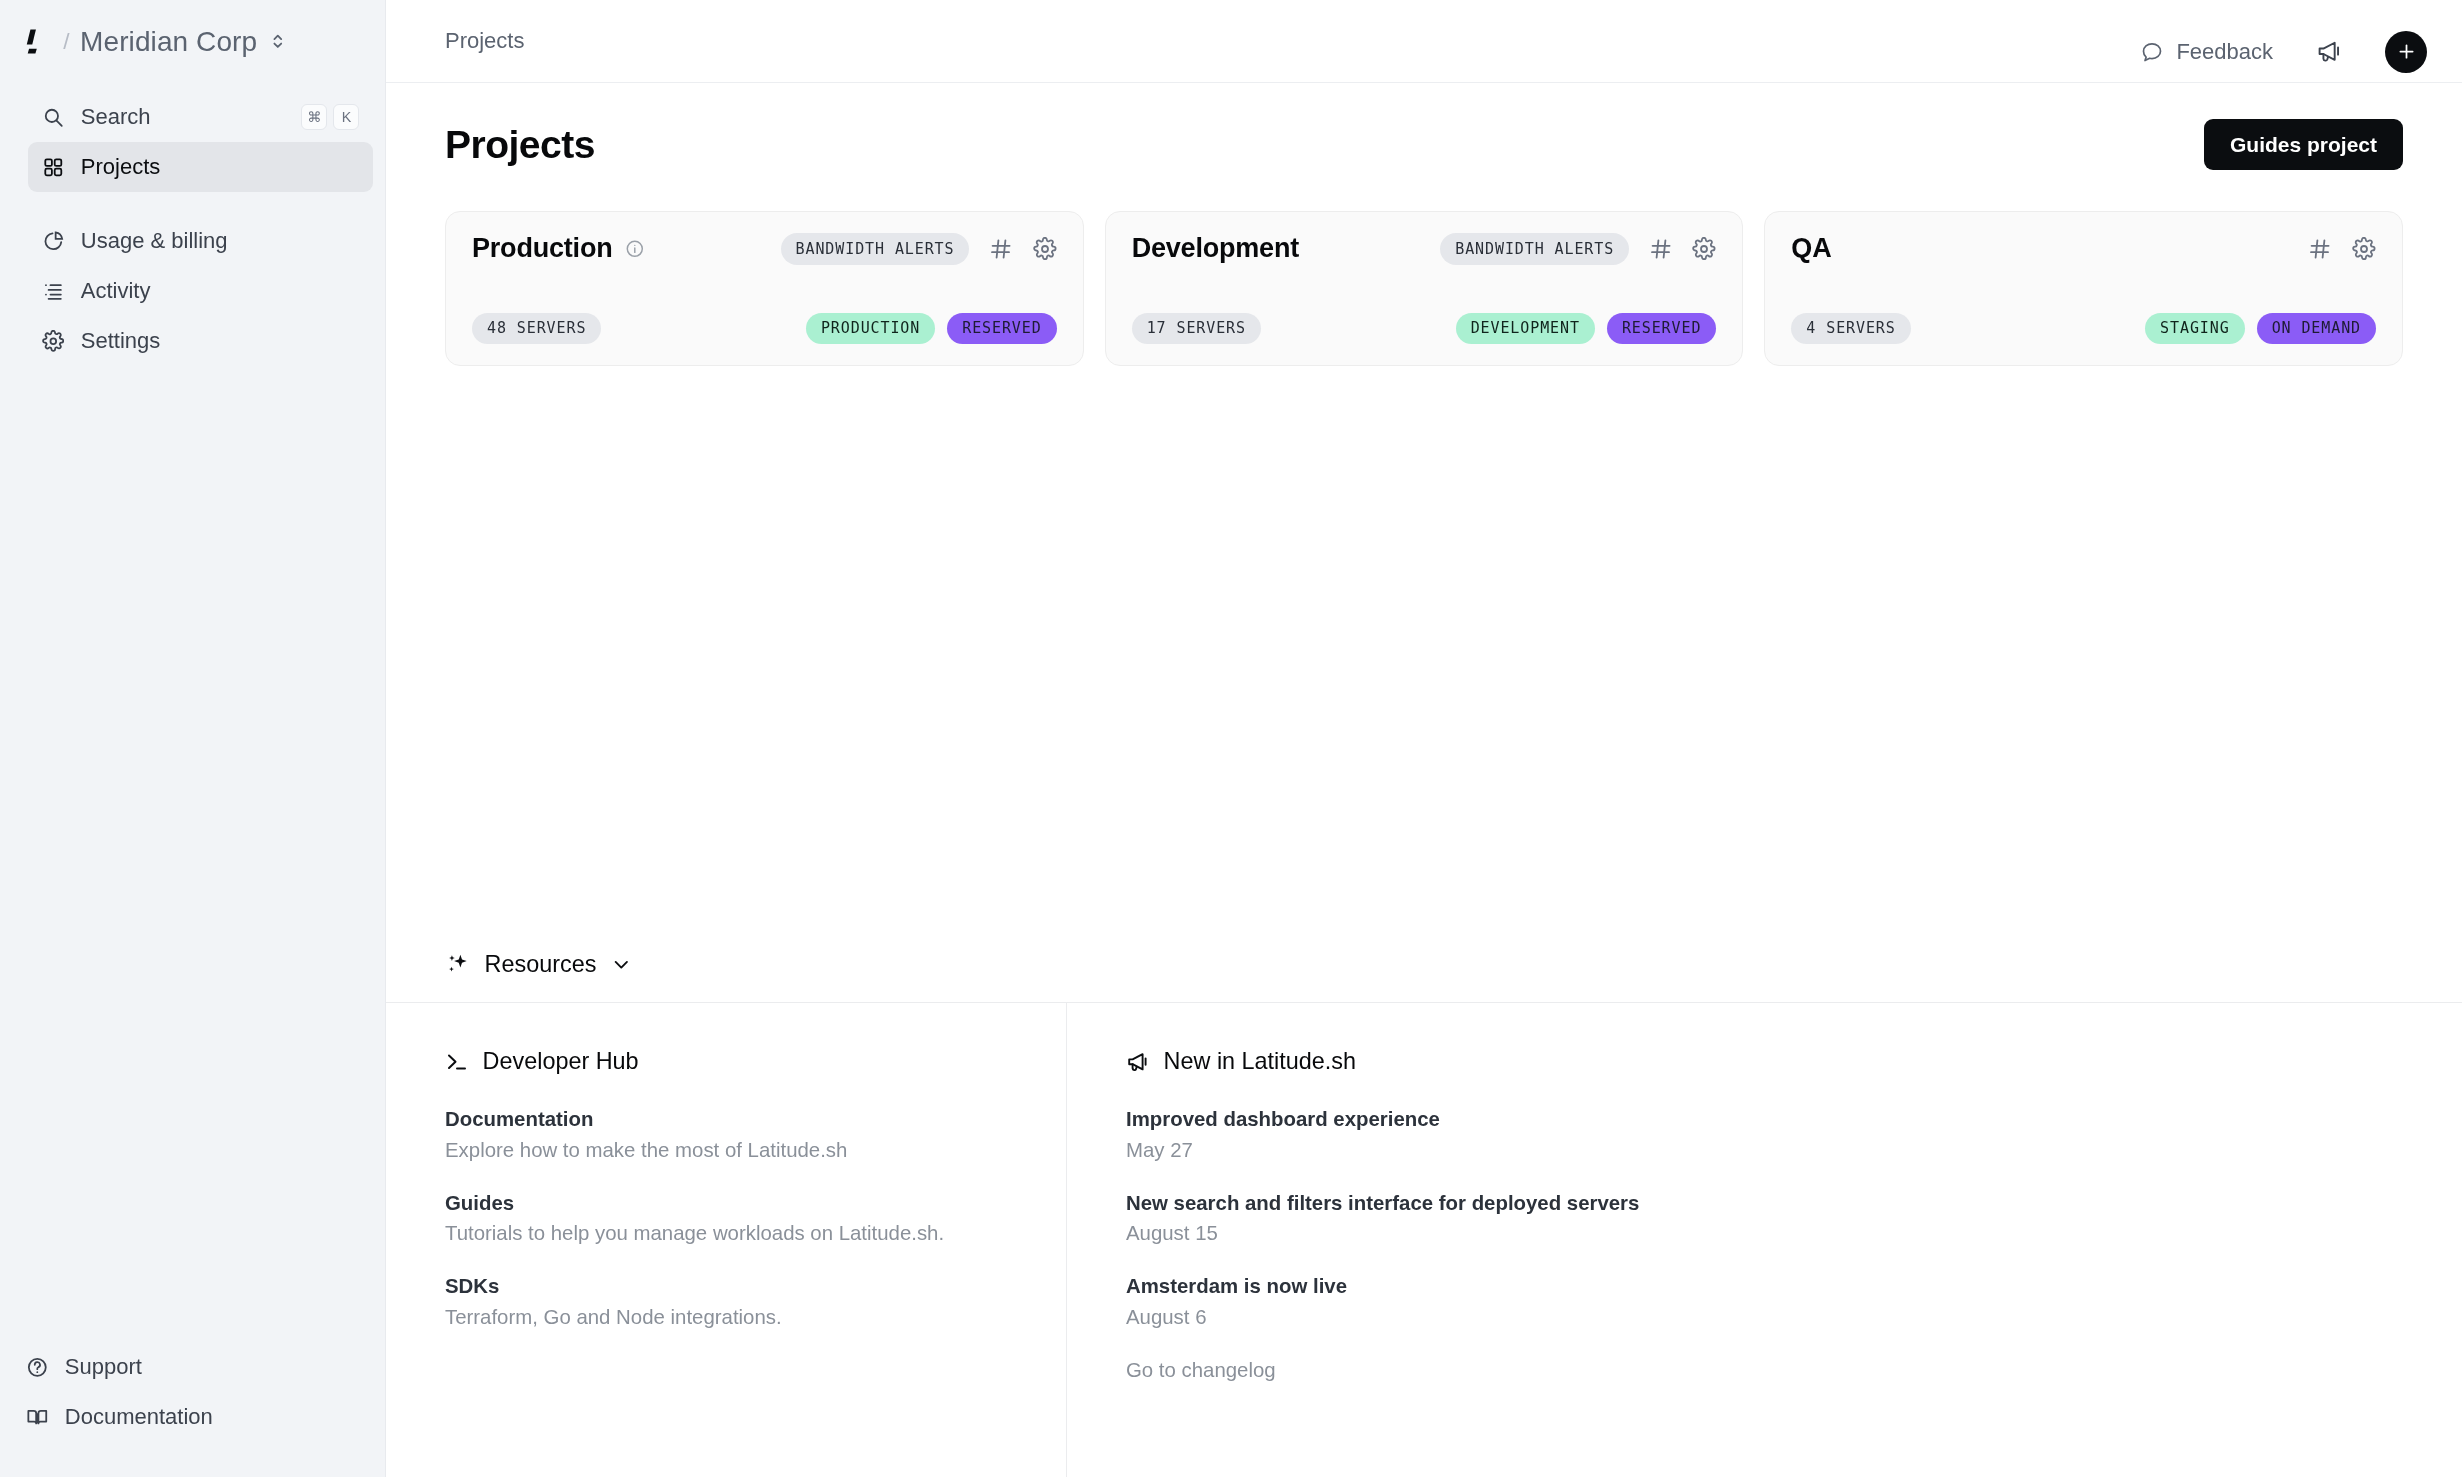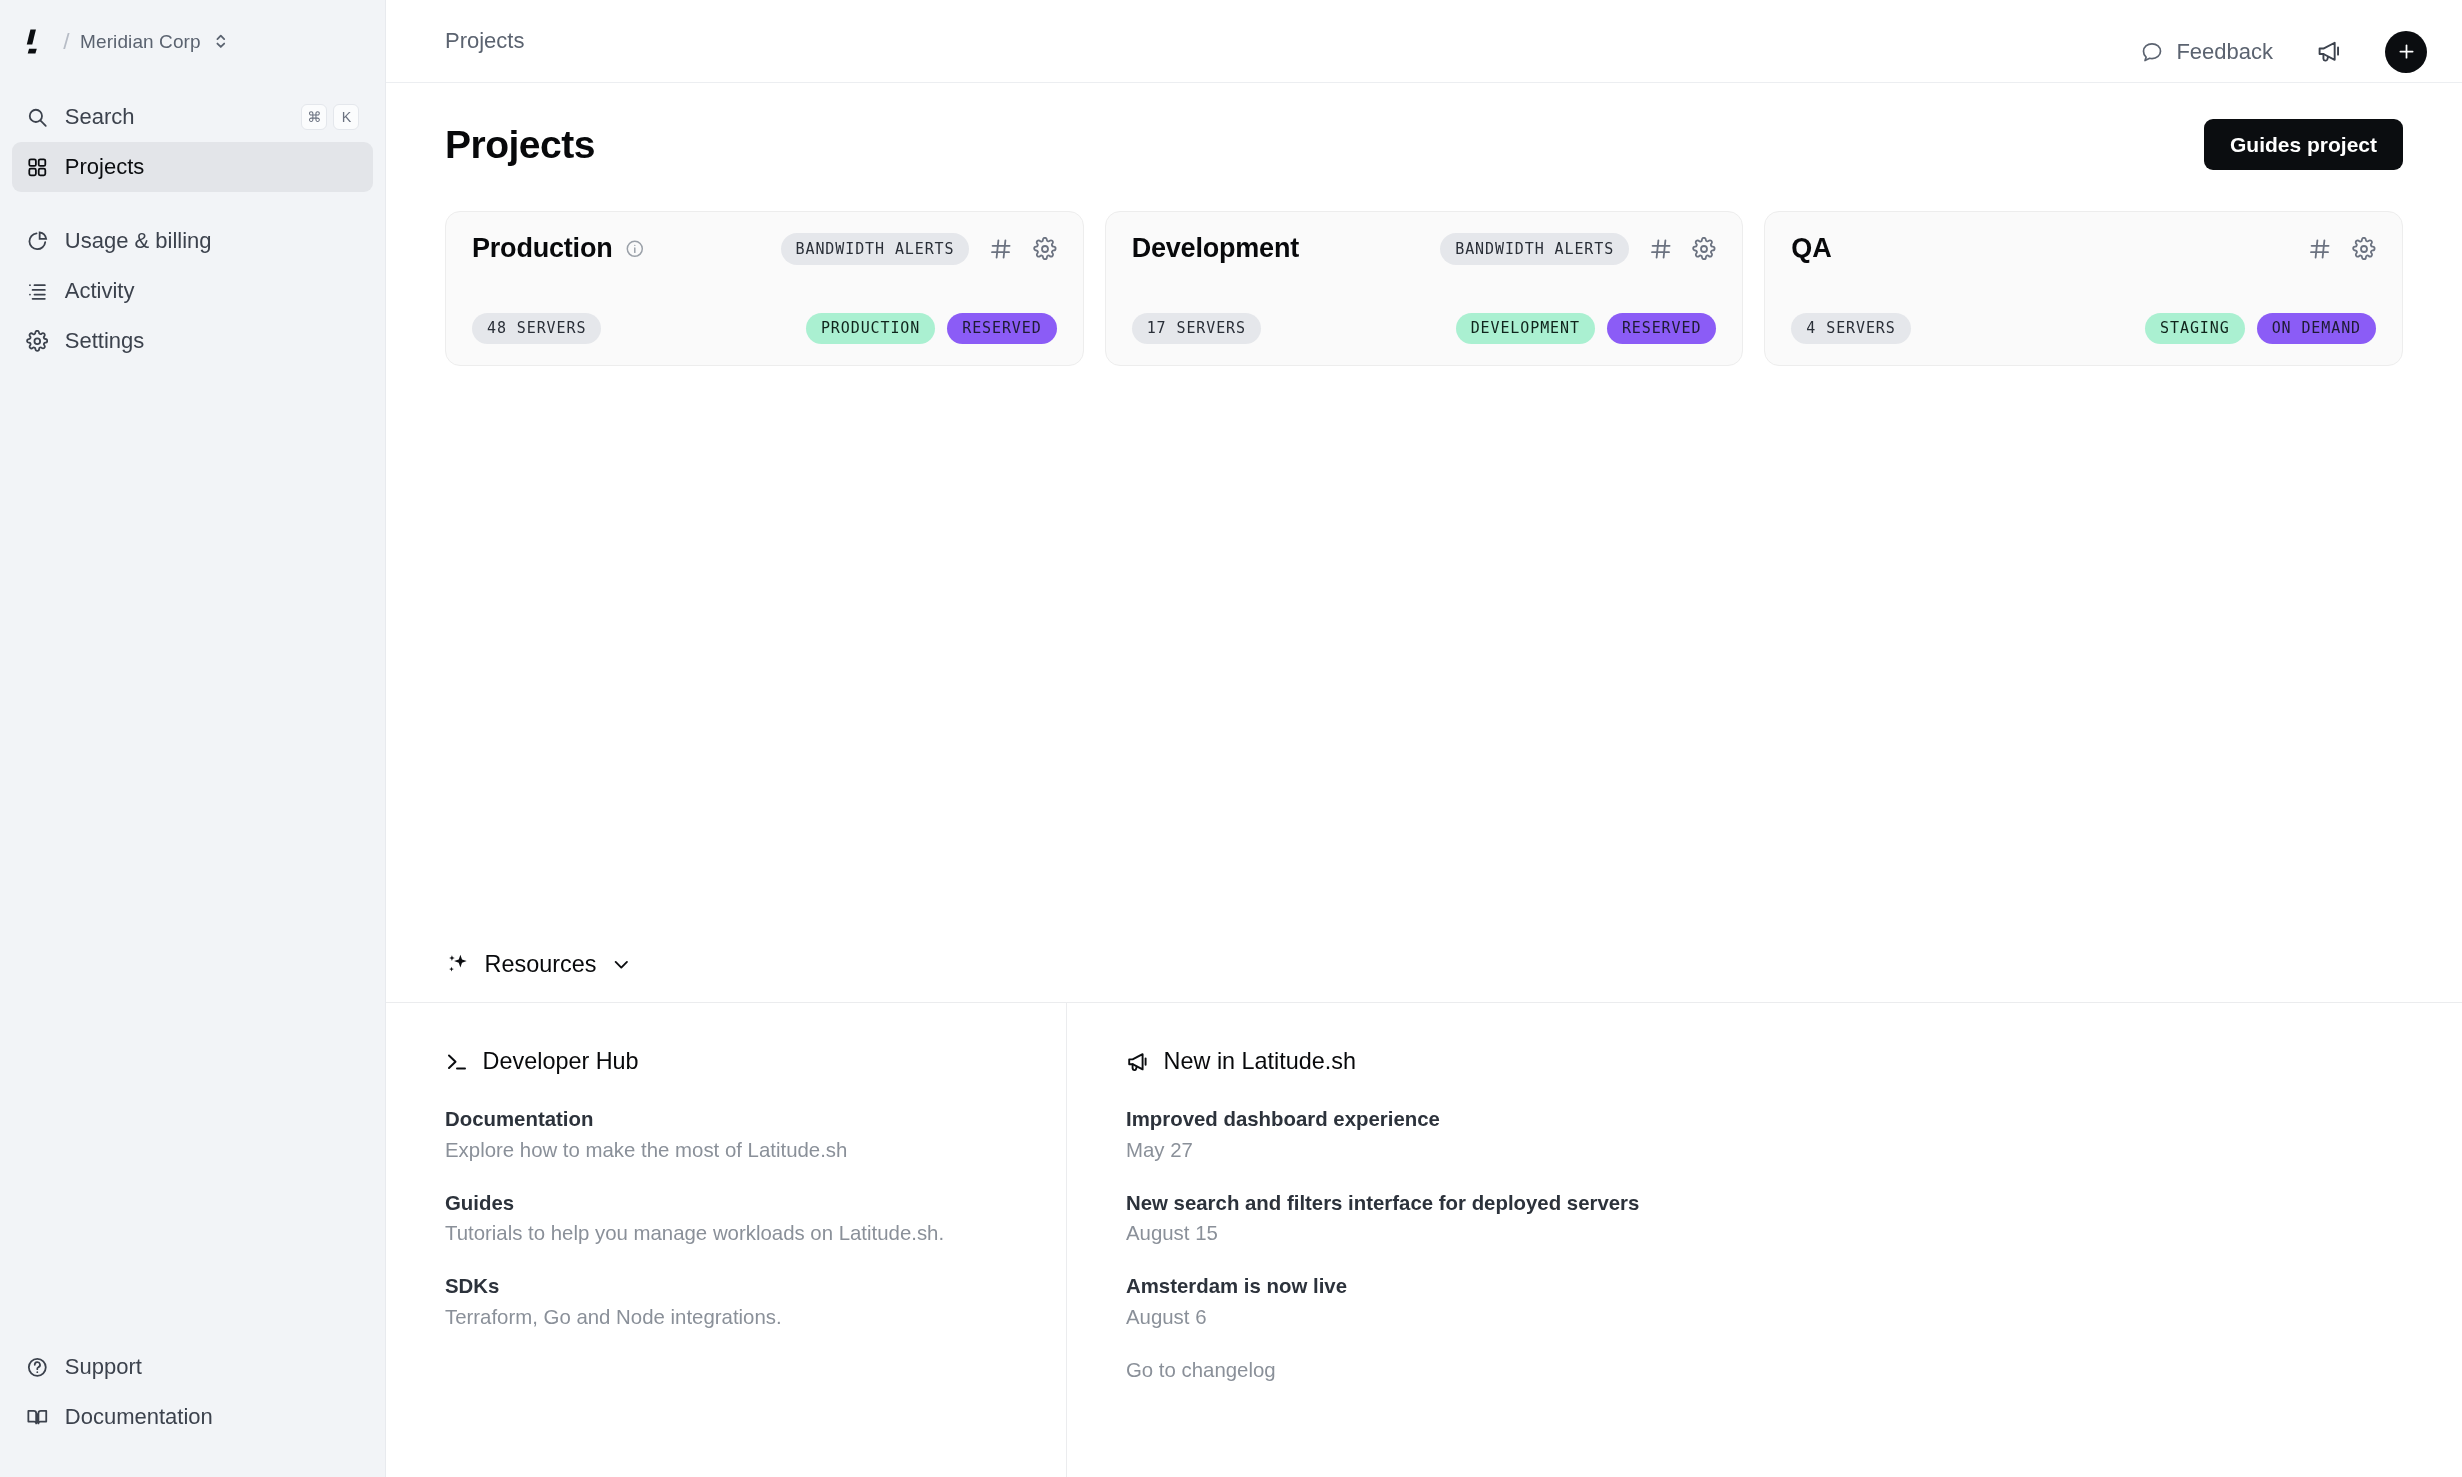--- a/index.html
+++ b/index.html
@@ -19,24 +19,24 @@
     display: flex; flex-direction: column;
     flex: 0 0 386px;
     position: relative;
   }
   .sb-brand {
     height: 83px; display: flex; align-items: center;
     padding-left: 19.6px; gap: 10.6px;
   }
   .logo-mark { width: 33px; height: 33px; display:block; }
   .brand-slash { color: #b7bcc6; font-size: 22.6px; font-weight: 300; }
-  .brand-name { color: #5b6370; font-size: 19px; letter-spacing: 0.1px; }
+  .brand-name { color: #5b6370; font-size: 28px; letter-spacing: 0.1px; }
   .brand-chev { width: 13.6px; height: 22.6px; display:block; margin-left: 3px; }
 
-  .sb-body { padding: 9px 12px 0 12px; }
+  .sb-body { padding: 9px 12px 0 28px; }
   .sb-row {
     display: flex; align-items: center; gap: 16.6px;
     height: 50px; padding: 0 13.6px; border-radius: 9px;
     color: #3c424d; font-size: 22px; cursor: pointer;
     position: relative;
   }
   .sb-row .ico { width: 22.6px; height: 22.6px; flex: 0 0 22.6px; display:block; }
   .sb-row.active { background: #e3e5e9; color: #0b0d10; font-weight: 500; }
   .sb-row.muted { color: #3c424d; }
   .kbd-group { margin-left: auto; display: flex; gap: 6px; }

